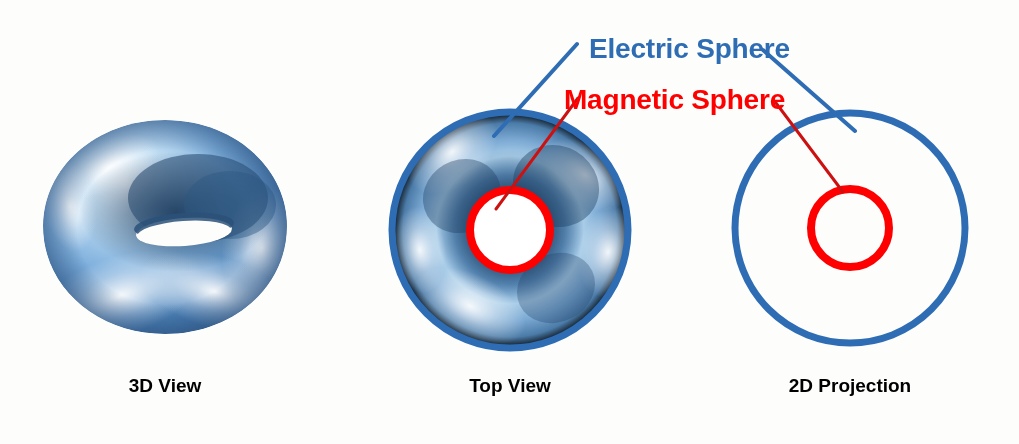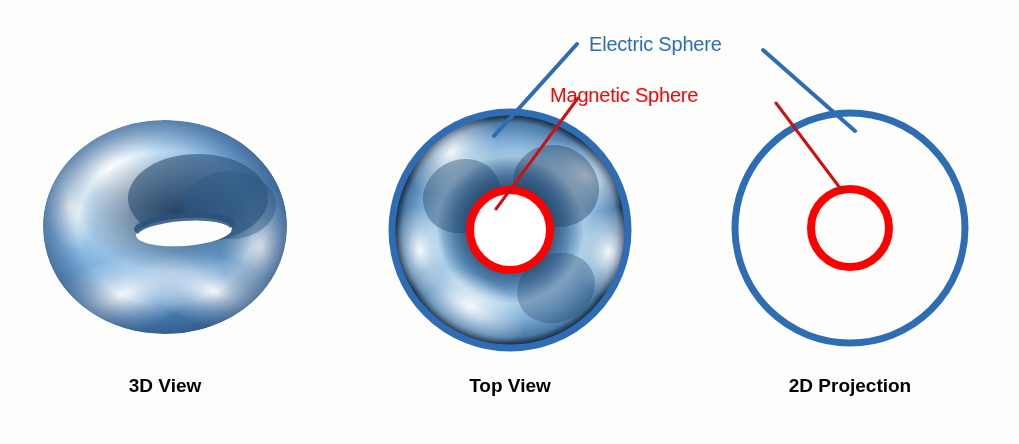--- a/index.html
+++ b/index.html
@@ -22,32 +22,32 @@
     position: absolute;
     left: 0;
     top: 0;
     width: 1019px;
     height: 444px;
   }
 
   .callout-label {
     position: absolute;
     font-family: "Liberation Sans", sans-serif;
-    font-weight: normal;
-    font-size: 20px;
+    font-weight: bold;
+    font-size: 28px;
     white-space: nowrap;
     letter-spacing: -0.2px;
   }
   #label-electric {
     left: 589px;
     top: 33px;
     color: #2e6db4;
   }
   #label-magnetic {
-    left: 550px;
+    left: 564px;
     top: 84px;
     color: #ff0000;
   }
 </style>
 </head>
 <body>
 
 <div id="stage">
 
   <svg id="diagram" viewBox="0 0 1019 444">

